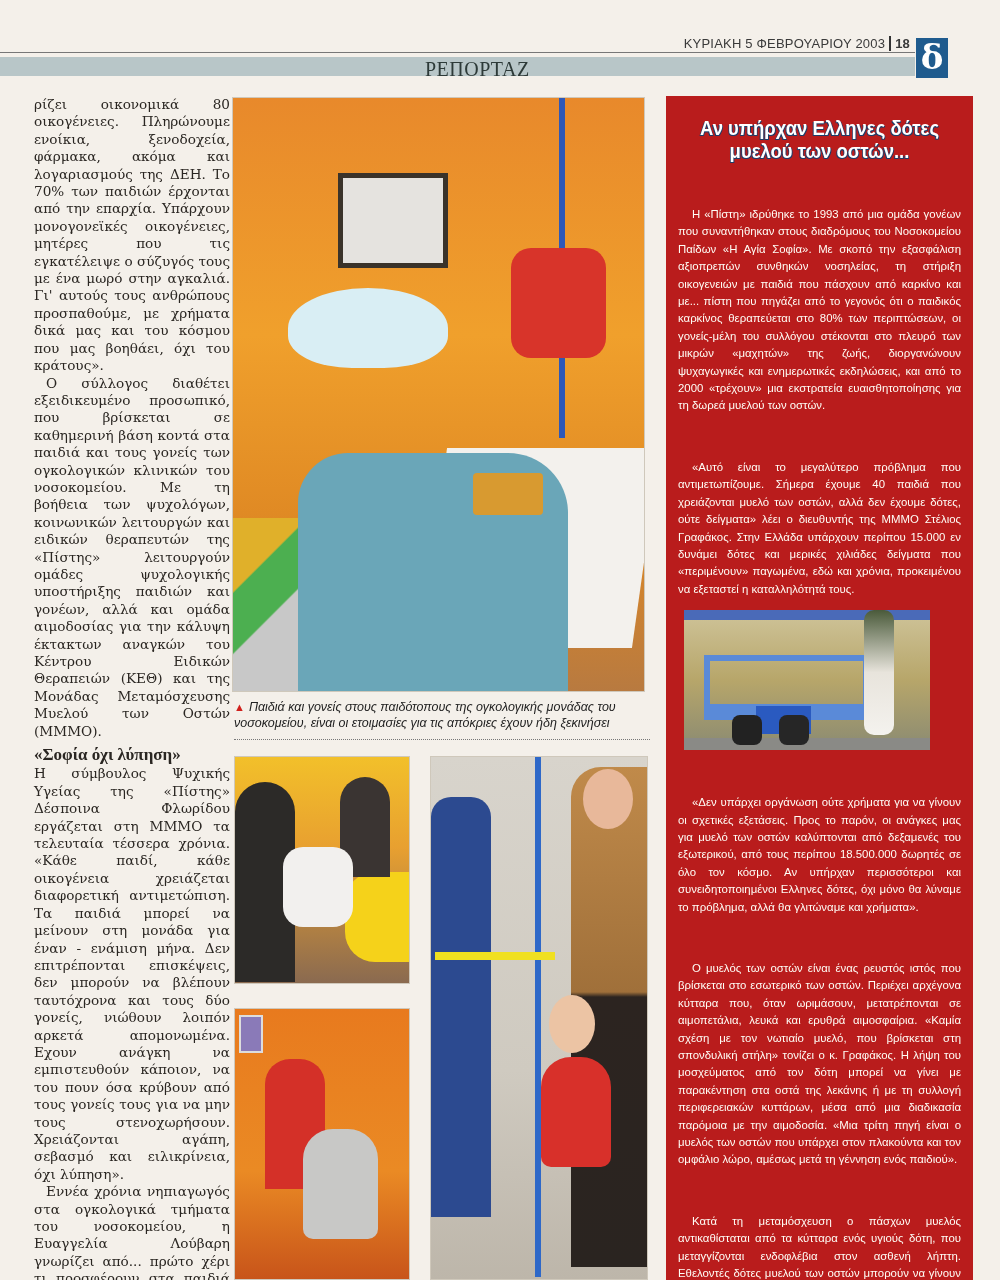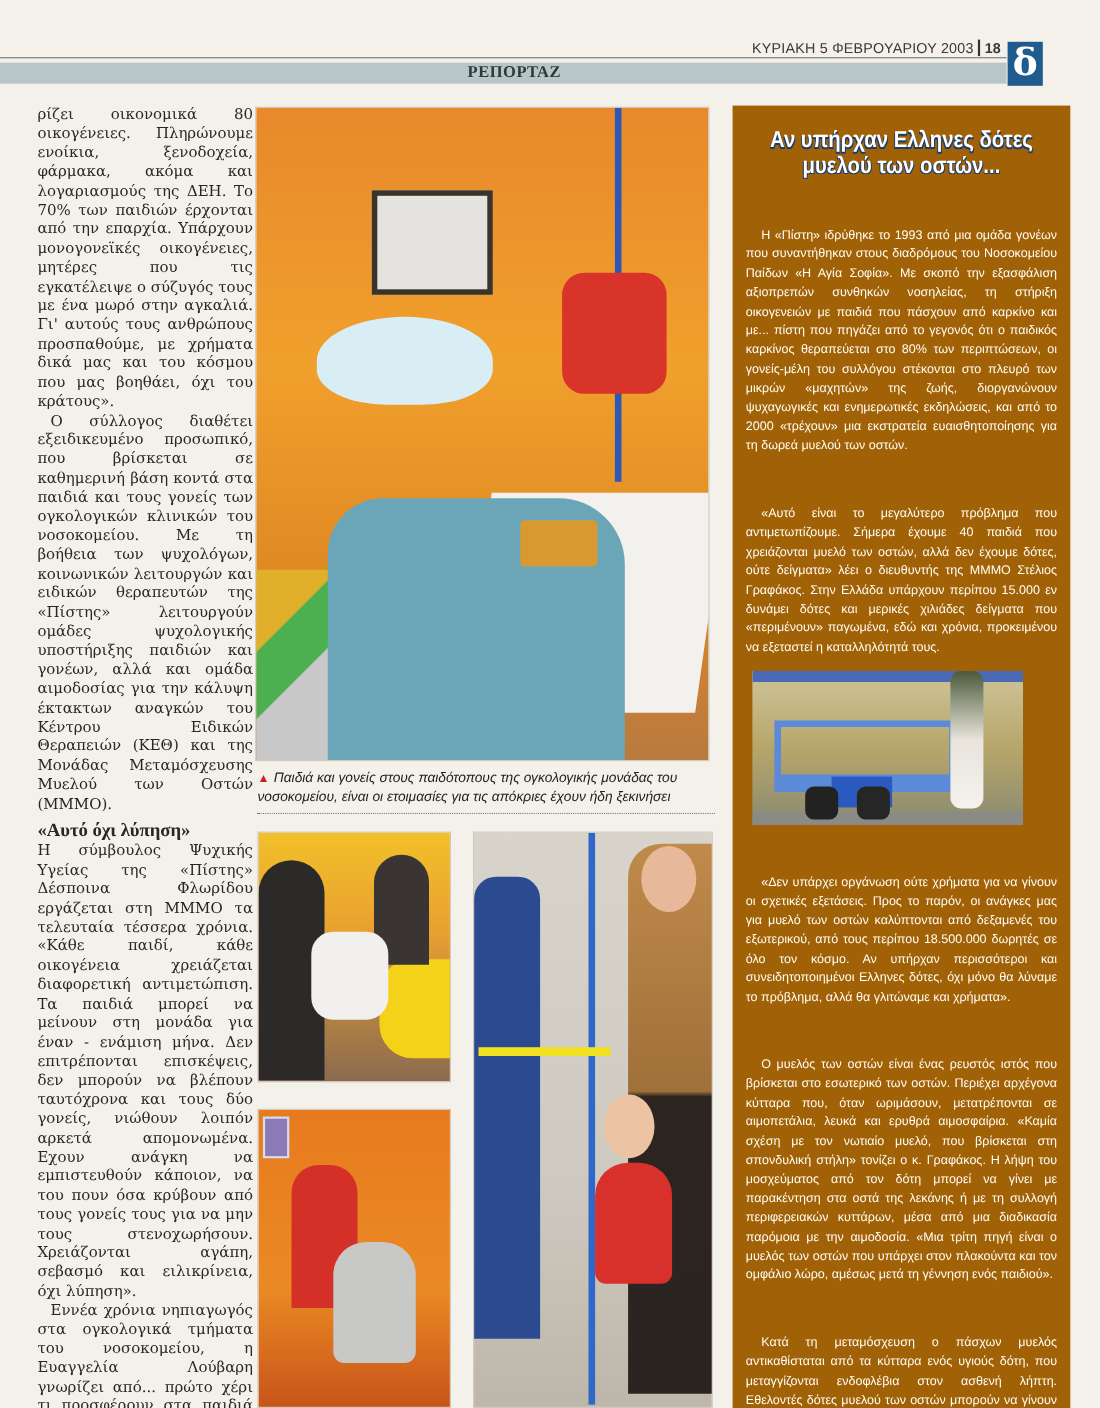--- a/index.html
+++ b/index.html
@@ -16,21 +16,21 @@
     font-size: 13px; color: #3a3a3a; letter-spacing: 0.2px;
   }
   .masthead-date .pg { font-weight: bold; margin-left: 4px; border-left: 2px solid #333; padding-left: 4px; }
   .head-rule { position: absolute; left: 0; top: 52px; width: 915px; height: 1px; background: #777; }
   .section-bar {
     position: absolute; left: 0; top: 57px; width: 915px; height: 19px;
     background: #b8c6c8;
   }
   .section-label {
     position: absolute; left: 425px; top: 58px; font-family: "Liberation Serif", serif;
-    font-weight: bold; font-size: 15px; color: #2d3a38; letter-spacing: 0.5px;
+    font-weight: normal; font-size: 20px; color: #2d3a38; letter-spacing: 0.5px;
   }
   .logo {
     position: absolute; left: 916px; top: 38px; width: 32px; height: 40px;
     background: #1f5b8e; color: #fff; font-family: "DejaVu Serif", serif;
     font-size: 34px; line-height: 38px; text-align: center; font-weight: bold;
   }
   .col-left {
     position: absolute; left: 34px; top: 96px; width: 196px;
     font-size: 13.6px; line-height: 17.4px; text-align: justify;
     hyphens: auto;
@@ -84,21 +84,21 @@
   .photo-pole .woman { position: absolute; left: 140px; top: 10px; width: 78px; height: 500px; background: linear-gradient(180deg, #c08a4a 0%, #a0703a 45%, #2c2420 46%, #2a2420 100%); border-radius: 30px 0 0 0; }
   .photo-pole .face { position: absolute; left: 152px; top: 12px; width: 50px; height: 60px; background: #e8b89a; border-radius: 50%; }
   .photo-pole .pole { position: absolute; left: 104px; top: 0; width: 6px; height: 520px; background: #2e68c8; }
   .photo-pole .bar { position: absolute; left: 4px; top: 195px; width: 120px; height: 8px; background: #f0e020; }
   .photo-pole .child { position: absolute; left: 110px; top: 300px; width: 70px; height: 110px; background: #d8302a; border-radius: 30px 30px 10px 10px; }
   .photo-pole .childhead { position: absolute; left: 118px; top: 238px; width: 46px; height: 58px; background: #ecc4a4; border-radius: 50%; }
   .photo-pole .man { position: absolute; left: 0; top: 40px; width: 60px; height: 420px; background: #2c4a90; border-radius: 20px 20px 0 0; }
 
   .sidebar {
     position: absolute; left: 666px; top: 96px; width: 307px; height: 1184px;
-    background: #a16207;
+    background: #b91c1c;
     color: #ffffff; font-family: "Liberation Sans", sans-serif;
     padding: 0 12px;
   }
   .sidebar h2 {
     font-family: "Liberation Sans", sans-serif; font-weight: bold;
     font-size: 21px; line-height: 23px; text-align: center;
     color: #fff; margin-top: 20px; margin-bottom: 9px;
     text-shadow: 1px 1px 0 #1e3e6a, -1px 1px 0 #1e3e6a;
     transform: scaleX(0.88);
   }
@@ -127,21 +127,21 @@
   <span>ΚΥΡΙΑΚΗ 5 ΦΕΒΡΟΥΑΡΙΟΥ 2003</span><span class="pg">18</span>
 </div>
 <div class="head-rule"></div>
 <div class="section-bar"></div>
 <div class="section-label">ΡΕΠΟΡΤΑΖ</div>
 <div class="logo">δ</div>
 
 <div class="col-left">
   <p>ρίζει οικονομικά 80 οικογένειες. Πληρώνουμε ενοίκια, ξενοδοχεία, φάρμακα, ακόμα και λογαριασμούς της ΔΕΗ. Το 70% των παιδιών έρχονται από την επαρχία. Υπάρχουν μονογονεϊκές οικογένειες, μητέρες που τις εγκατέλειψε ο σύζυγός τους με ένα μωρό στην αγκαλιά. Γι' αυτούς τους ανθρώπους προσπαθούμε, με χρήματα δικά μας και του κόσμου που μας βοηθάει, όχι του κράτους».</p>
   <p class="ind">Ο σύλλογος διαθέτει εξειδικευμένο προσωπικό, που βρίσκεται σε καθημερινή βάση κοντά στα παιδιά και τους γονείς των ογκολογικών κλινικών του νοσοκομείου. Με τη βοήθεια των ψυχολόγων, κοινωνικών λειτουργών και ειδικών θεραπευτών της «Πίστης» λειτουργούν ομάδες ψυχολογικής υποστήριξης παιδιών και γονέων, αλλά και ομάδα αιμοδοσίας για την κάλυψη έκτακτων αναγκών του Κέντρου Ειδικών Θεραπειών (ΚΕΘ) και της Μονάδας Μεταμόσχευσης Μυελού των Οστών (ΜΜΜΟ).</p>
-  <h3>«Αυτό όχι λύπηση»</h3>
+  <h3>«Σοφία όχι λύπηση»</h3>
   <p>Η σύμβουλος Ψυχικής Υγείας της «Πίστης» Δέσποινα Φλωρίδου εργάζεται στη ΜΜΜΟ τα τελευταία τέσσερα χρόνια. «Κάθε παιδί, κάθε οικογένεια χρειάζεται διαφορετική αντιμετώπιση. Τα παιδιά μπορεί να μείνουν στη μονάδα για έναν - ενάμιση μήνα. Δεν επιτρέπονται επισκέψεις, δεν μπορούν να βλέπουν ταυτόχρονα και τους δύο γονείς, νιώθουν λοιπόν αρκετά απομονωμένα. Εχουν ανάγκη να εμπιστευθούν κάποιον, να του πουν όσα κρύβουν από τους γονείς τους για να μην τους στενοχωρήσουν. Χρειάζονται αγάπη, σεβασμό και ειλικρίνεια, όχι λύπηση».</p>
   <p class="ind">Εννέα χρόνια νηπιαγωγός στα ογκολογικά τμήματα του νοσοκομείου, η Ευαγγελία Λούβαρη γνωρίζει από... πρώτο χέρι τι προσφέρουν στα παιδιά οι δράσεις του συλλόγου. «Θέλει ευαισθησία για να ασχοληθείς με αυτά τα παιδιά. Και οι άνθρωποι της "Πίστης" την έχουν, επειδή πέρασαν από εδώ. Στις κλινικές και στο σχολείο του νοσοκομείου είμαστε σαν μια οικογένεια. Και προσέχουμε και την πιο μικρή λεπτομέρεια που μπορεί να επηρεάσει τη θεραπεία ή την επανένταξη των παιδιών».</p>
 </div>
 
 <div class="photo photo-main">
   <div class="frame"></div>
   <div class="pole"></div>
   <div class="redperson"></div>
   <div class="stripes"></div>
   <div class="table"></div>

